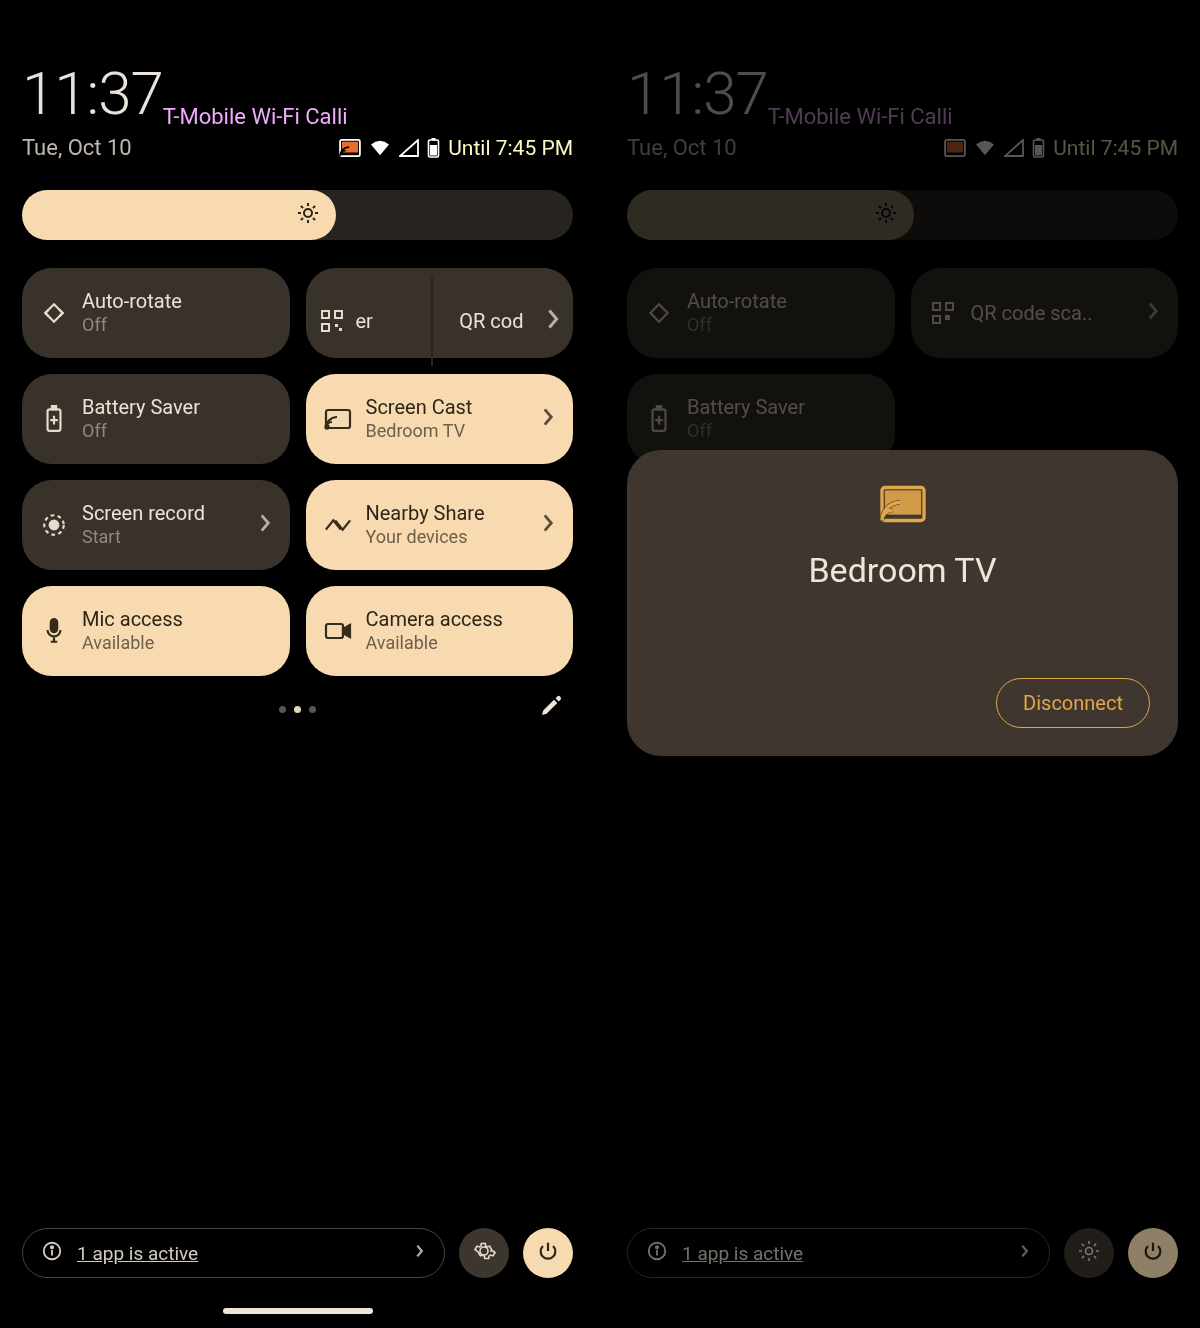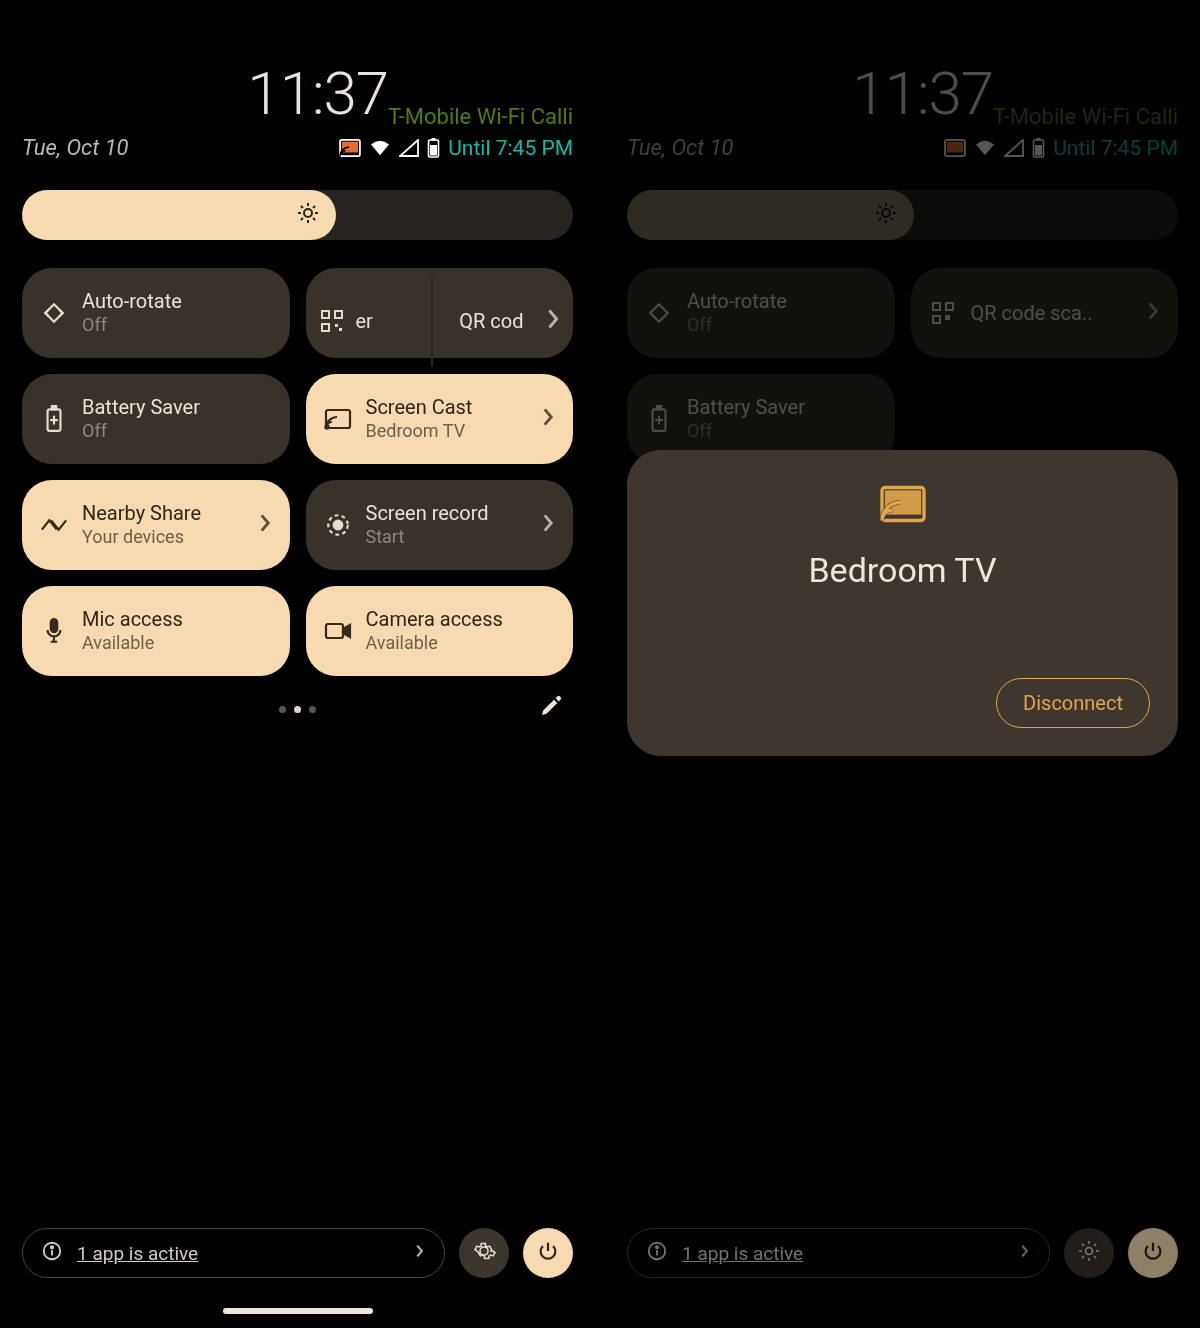--- a/index.html
+++ b/index.html
@@ -14,27 +14,27 @@
     --accent: #e2a64a;
     --dimmed: #4a433b;
     --overlay-bg: #3f372f;
   }
   *{box-sizing:border-box;font-family:"Roboto","Segoe UI",Arial,sans-serif;-webkit-font-smoothing:antialiased;}
   body{margin:0;background:#202020;display:flex;justify-content:center;}
   .canvas{width:1200px;height:1328px;display:flex;gap:10px;background:#000;}
   .phone{width:var(--w);height:100%;background:#000;position:relative;padding:18px 22px 0 22px;overflow:hidden;}
   .phone.dim .statusbar, .phone.dim .brightness, .phone.dim .tiles{opacity:.45;filter:brightness(.75);}
   
-  .statusbar .row1{display:flex;align-items:flex-end;justify-content:flex-end;margin-top:40px;}
+  .statusbar .row1{display:flex;align-items:flex-end;justify-content:flex-start;margin-top:40px;}
   .clock{color:#e9e3db;font-size:60px;font-weight:300;letter-spacing:-1px;}
-  .carrier{color:#4d7c0f;font-size:22px;}
+  .carrier{color:#f0abfc;font-size:22px;}
   .statusbar .row2{display:flex;align-items:center;justify-content:space-between;margin-top:6px;}
-  .date{color:#bfb7ad;font-size:22px;font-style:italic;}
+  .date{color:#bfb7ad;font-size:22px;}
   .right-icons{display:flex;align-items:center;gap:8px;color:#ddd4c9;font-size:21px;}
-  .right-icons .until{color:#14b8a6;}
+  .right-icons .until{color:#fef9c3;}
   .right-icons svg{display:block;}
   
   .brightness{margin-top:30px;display:flex;align-items:center;}
   .bright-track{flex:1;height:50px;border-radius:26px;background:#272420;position:relative;}
   .bright-fill{position:absolute;left:0;top:0;height:100%;border-radius:26px;display:flex;align-items:center;justify-content:flex-end;padding-right:16px;}
   .bright-fill svg{color:#2a2419;}
   .bright-left .bright-fill{width:57%;background:var(--tile-light);}
   .bright-right .bright-fill{width:52%;background:#8e7f67;}
   .bright-right .bright-fill svg{color:#111;}
   
@@ -195,45 +195,45 @@
           </span>
       <div class="tcol">
         <span class="tlabel">Screen Cast</span>
         <span class="tsub">Bedroom TV</span>
       </div>
       <span class="chev"><svg width="14" height="22" viewBox="0 0 12 20" fill="none" stroke="currentColor" stroke-width="2.5">
               <path d="M3 3 L9 10 L3 17"></path>
             </svg></span>
     </div>
 
-    <div class="tile light">
-      <span class="icon">
-            <svg width="30" height="18" viewBox="0 0 30 18" fill="none" stroke="currentColor" stroke-width="2.4">
-              <path d="M2 14 L10 4 L18 14 M12 4 L20 14 L28 4"></path>
-            </svg>
-          </span>
-      <div class="tcol">
-        <span class="tlabel">Nearby Share</span>
-        <span class="tsub">Your devices</span>
-      </div>
-      <span class="chev"><svg width="14" height="22" viewBox="0 0 12 20" fill="none" stroke="currentColor" stroke-width="2.5">
-              <path d="M3 3 L9 10 L3 17"></path>
-            </svg></span>
-    </div>
-
     <div class="tile dark">
       <span class="icon">
             <svg width="26" height="26" viewBox="0 0 24 24" fill="none" stroke="currentColor" stroke-width="2">
               <circle cx="12" cy="12" r="9" stroke-dasharray="3.5 3"></circle>
               <circle cx="12" cy="12" r="4" fill="currentColor"></circle>
             </svg>
           </span>
       <div class="tcol">
         <span class="tlabel">Screen record</span>
         <span class="tsub">Start</span>
+      </div>
+      <span class="chev"><svg width="14" height="22" viewBox="0 0 12 20" fill="none" stroke="currentColor" stroke-width="2.5">
+              <path d="M3 3 L9 10 L3 17"></path>
+            </svg></span>
+    </div>
+
+    <div class="tile light">
+      <span class="icon">
+            <svg width="30" height="18" viewBox="0 0 30 18" fill="none" stroke="currentColor" stroke-width="2.4">
+              <path d="M2 14 L10 4 L18 14 M12 4 L20 14 L28 4"></path>
+            </svg>
+          </span>
+      <div class="tcol">
+        <span class="tlabel">Nearby Share</span>
+        <span class="tsub">Your devices</span>
       </div>
       <span class="chev"><svg width="14" height="22" viewBox="0 0 12 20" fill="none" stroke="currentColor" stroke-width="2.5">
               <path d="M3 3 L9 10 L3 17"></path>
             </svg></span>
     </div>
 
     <div class="tile light">
       <span class="icon">
             <svg width="20" height="28" viewBox="0 0 18 26" fill="none" stroke="currentColor" stroke-width="2">
               <rect x="6" y="2" width="6" height="12" rx="3" fill="currentColor"></rect>

